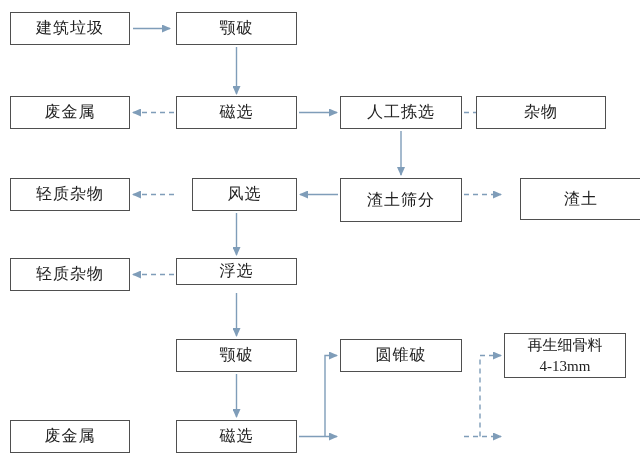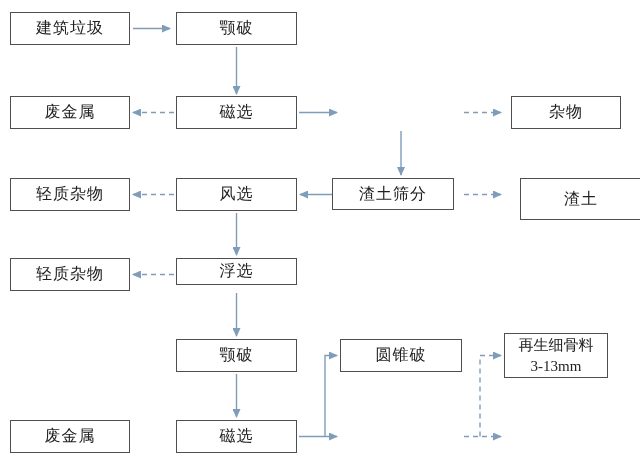--- a/index.html
+++ b/index.html
@@ -84,33 +84,34 @@
     <line class="connector dashed" x1="174" y1="274.5" x2="133" y2="274.5" marker-end="url(#ah)"></line>
     <line class="connector dashed" x1="464" y1="436.5" x2="501" y2="436.5" marker-end="url(#ah)"></line>
     <polyline class="connector dashed" points="480,436.5 480,355.5 501,355.5" marker-end="url(#ah)"></polyline>
   </svg>
 
   <div class="box" style="left:10px;top:12px;width:120px;height:33px">建筑垃圾</div>
   <div class="box" style="left:176px;top:12px;width:121px;height:33px">颚破</div>
 
   <div class="box" style="left:10px;top:96px;width:120px;height:33px">废金属</div>
   <div class="box" style="left:176px;top:96px;width:121px;height:33px">磁选</div>
-  <div class="box" style="left:511px;top:96px;width:110px;height:33px">杂物</div>
+  <div class="box" style="left:340px;top:96px;width:122px;height:33px">人工拣选</div>
+  <div class="box" style="left:476px;top:96px;width:130px;height:33px">杂物</div>
 
   <div class="box" style="left:10px;top:178px;width:120px;height:33px">轻质杂物</div>
-  <div class="box" style="left:176px;top:178px;width:121px;height:33px">风选</div>
-  <div class="box" style="left:332px;top:178px;width:122px;height:32px">渣土筛分</div>
+  <div class="box" style="left:192px;top:178px;width:105px;height:33px">风选</div>
+  <div class="box" style="left:340px;top:178px;width:122px;height:44px">渣土筛分</div>
   <div class="box" style="left:520px;top:178px;width:122px;height:42px">渣土</div>
 
   <div class="box" style="left:10px;top:258px;width:120px;height:33px">轻质杂物</div>
   <div class="box" style="left:176px;top:258px;width:121px;height:27px">浮选</div>
 
   <div class="box" style="left:176px;top:339px;width:121px;height:33px">颚破</div>
   <div class="box" style="left:340px;top:339px;width:122px;height:33px">圆锥破</div>
-  <div class="box two-line" style="left:504px;top:333px;width:104px;height:45px">
+  <div class="box two-line" style="left:504px;top:333px;width:122px;height:45px">
     <span>再生细骨料</span>
-    <span>3-13mm</span>
+    <span>4-13mm</span>
   </div>
 
   <div class="box" style="left:10px;top:420px;width:120px;height:33px">废金属</div>
   <div class="box" style="left:176px;top:420px;width:121px;height:33px">磁选</div>
 
 </div>
 
 </body></html>

